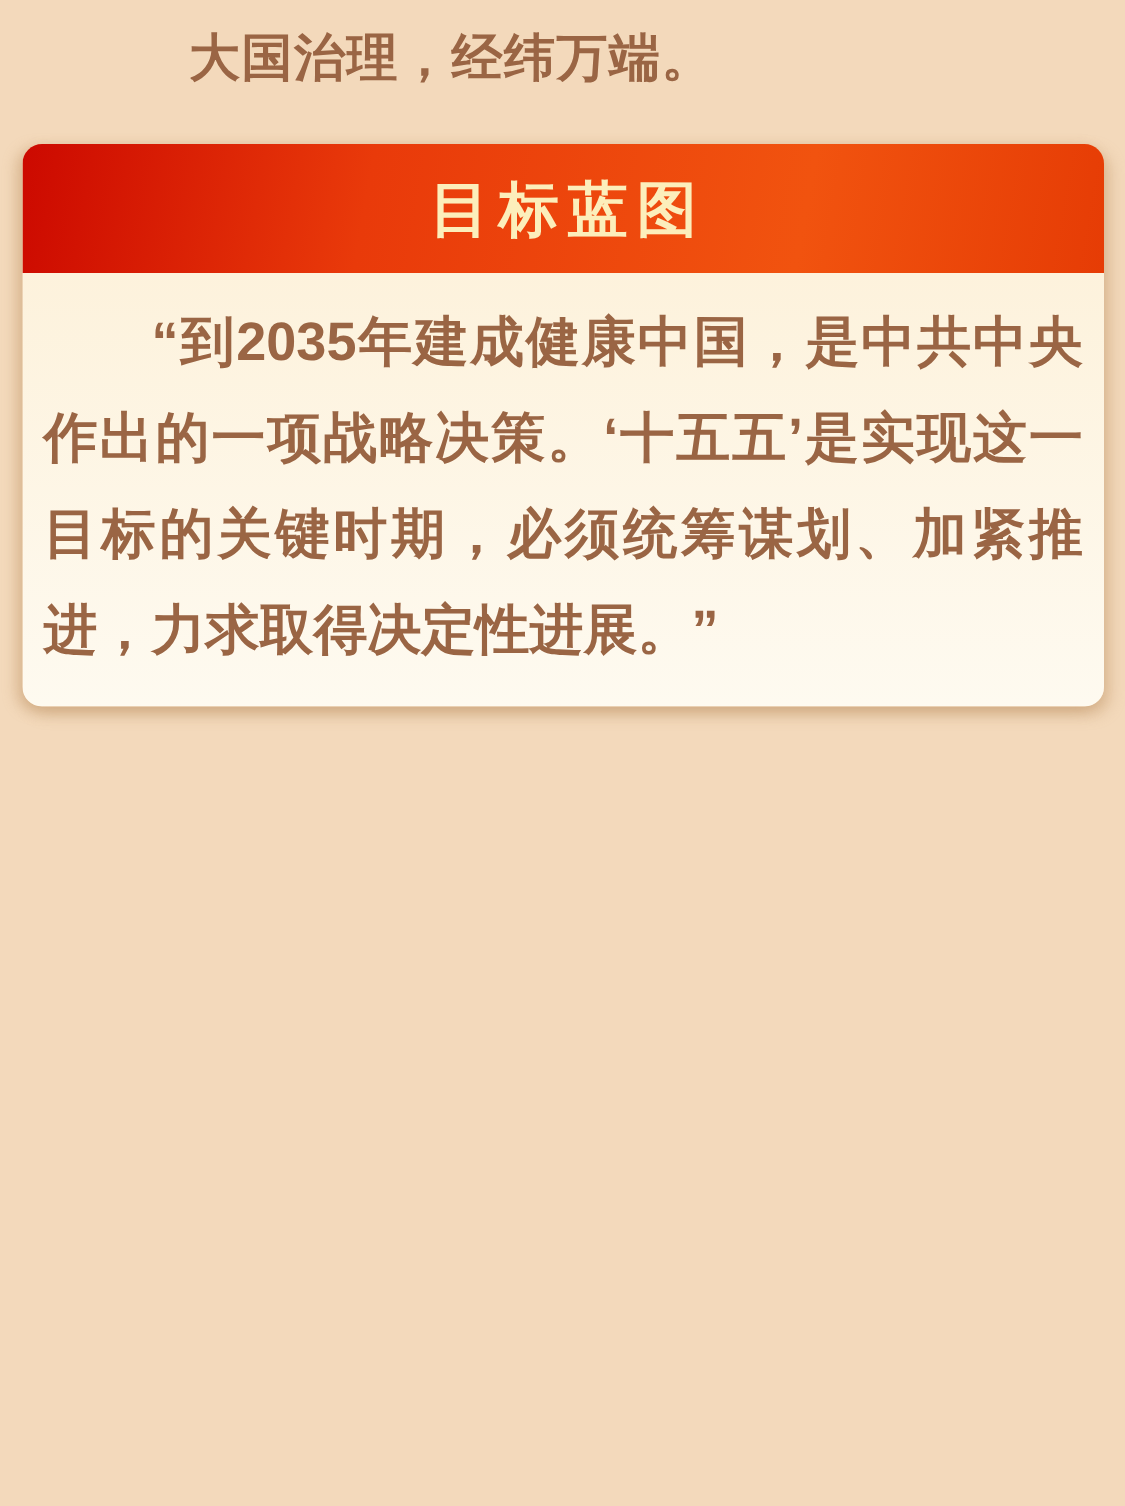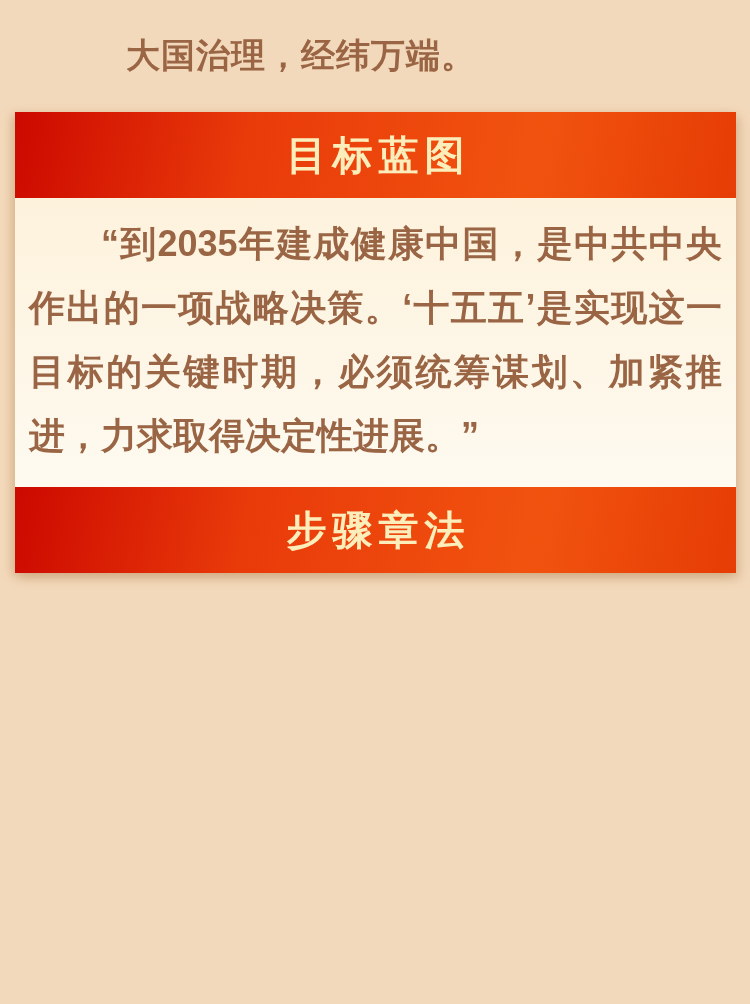--- a/index.html
+++ b/index.html
@@ -6,34 +6,33 @@
   body {
     width: 750px;
     height: 1004px;
     background: #f3d9bb;
     overflow: hidden;
     font-family: "Liberation Sans", "DejaVu Sans", sans-serif;
     font-weight: 700;
   }
   .top-section {
     padding: 10px 40px 0 58px;
-    margin-top: 16px;
   }
   .intro-line {
     margin: 0;
     font-size: 34px;
     line-height: 59px;
     color: #9a6544;
     text-indent: 2em;
     letter-spacing: 1px;
   }
   .content-card {
     width: 721px;
     margin: 27px 0 0 15px;
-    border-radius: 0;
+    border-radius: 13px;
     overflow: hidden;
     box-shadow: -4px 3px 9px rgba(188, 142, 96, 0.40),
                  4px 5px 10px rgba(188, 142, 96, 0.40);
   }
   .banner {
     height: 86px;
     display: flex;
     align-items: center;
     justify-content: center;
     background: linear-gradient(100deg, #cc0900 0%, #e93a0a 32%, #f1530f 72%, #e63c05 100%);
@@ -67,17 +66,14 @@
 
 <div class="content-card">
 
   <div class="banner">
     <span class="banner-title">目标蓝图</span>
   </div>
   <div class="section-body body-1">
     <p>“到2035年建成健康中国，是中共中央作出的一项战略决策。‘十五五’是实现这一目标的关键时期，必须统筹谋划、加紧推进，力求取得决定性进展。”</p>
   </div>
 
-  <div class="banner">
-    <span class="banner-title">步骤章法</span>
-  </div>
 
 </div>
 
 </body></html>

